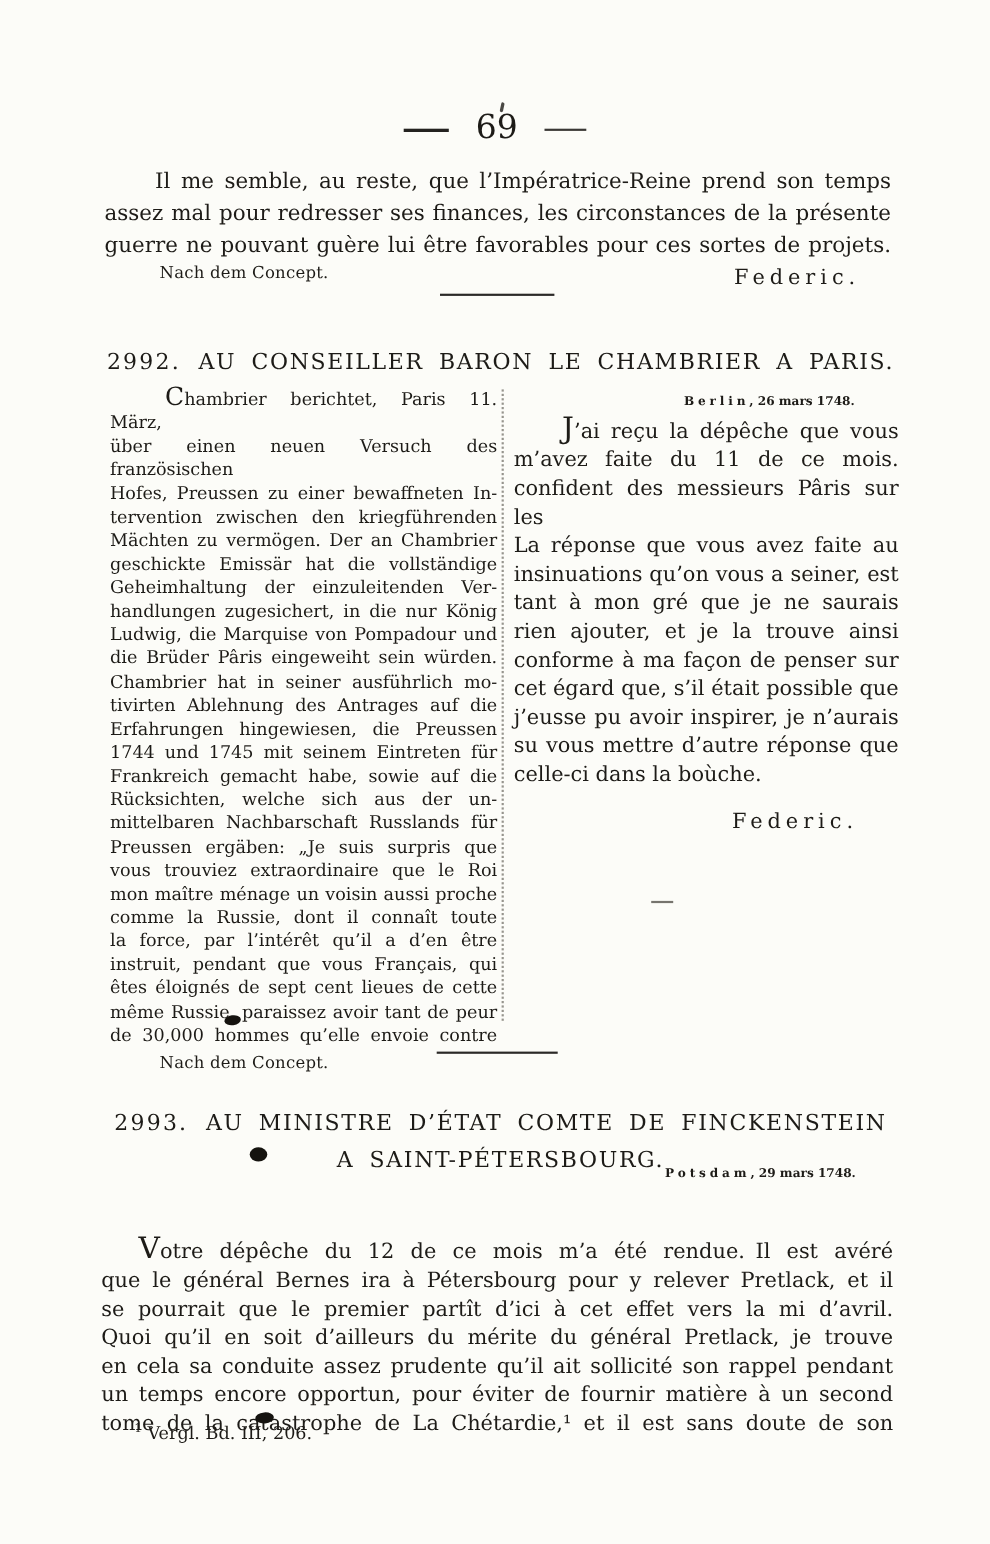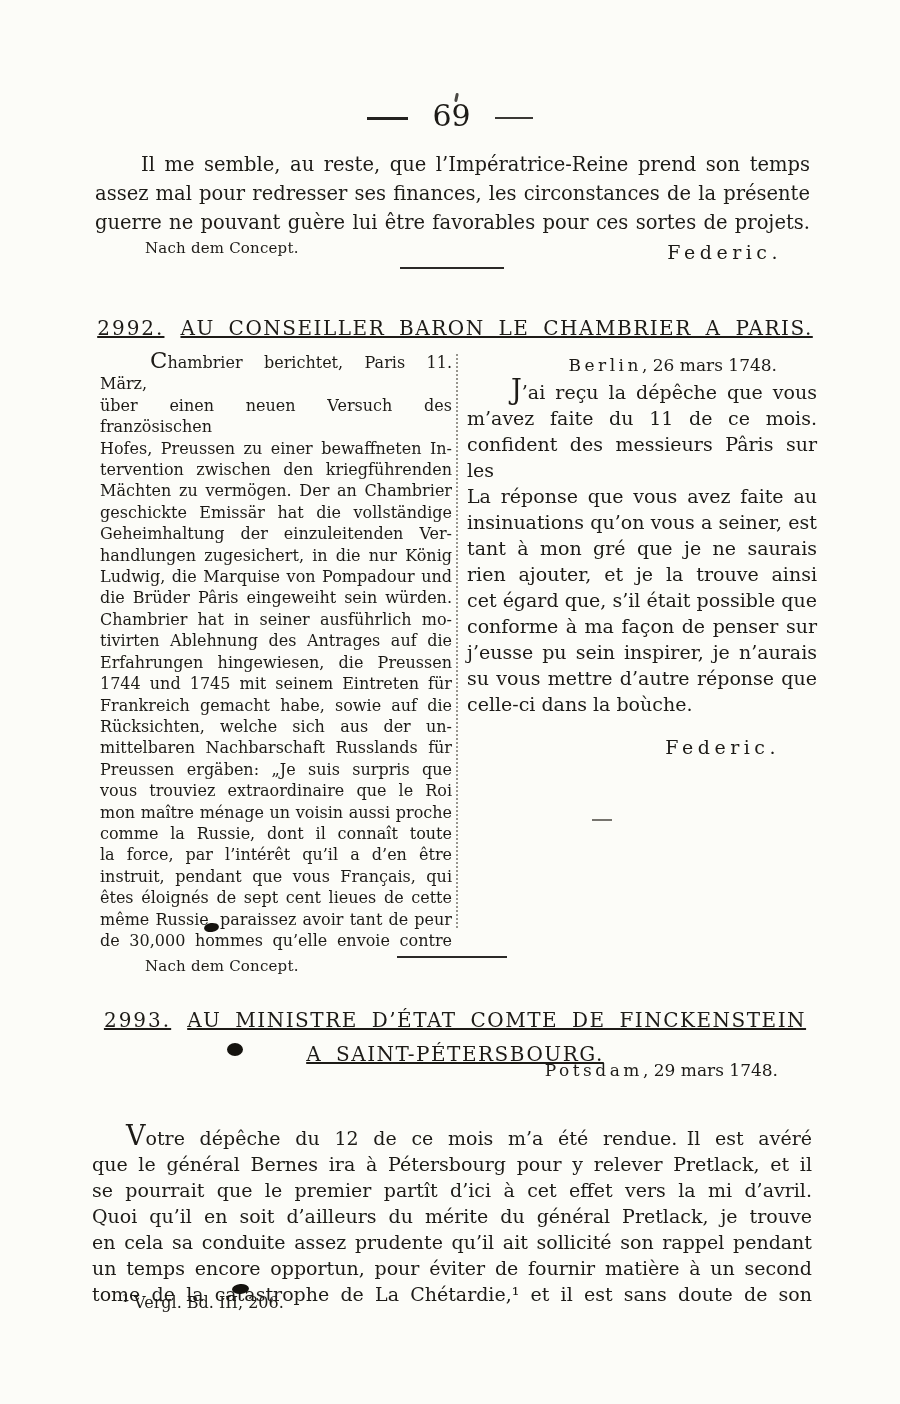--- a/index.html
+++ b/index.html
@@ -24,37 +24,37 @@
 
   .note{font-size:15px;letter-spacing:0.2px;}
   .note1{position:absolute;left:145px;top:239px;}
   .sig{font-size:19px;letter-spacing:4.5px;}
   .sig1{position:absolute;left:95px;top:241px;width:715px;text-align:right;padding-right:28px;box-sizing:border-box;}
 
   .rule{position:absolute;height:2px;background:#2b2927;}
   .rule1{left:400px;top:267px;width:104px;}
   .rule2{left:397px;top:956px;width:110px;}
 
-  h2{margin:0;font-weight:normal;text-decoration:underline;}
+  h2{margin:0;font-weight:normal;}
   .h2992{position:absolute;left:90px;top:316px;width:730px;text-align:center;
          font-size:20px;letter-spacing:1.5px;word-spacing:6px;}
   .hnum{margin-right:16px;letter-spacing:2px;}
 
   .col-left{position:absolute;left:100px;top:352px;width:352px;
             font-size:16px;line-height:21.4px;}
   .col-left .lead{text-indent:50px;}
   .note2{margin-top:5px;margin-left:45px;}
 
   .col-divider{position:absolute;left:456px;top:354px;height:574px;
                border-left:2px dotted #96948d;}
 
   .col-right{position:absolute;left:467px;top:352px;width:350px;
              font-size:19px;line-height:26px;}
   .col-right .lead{text-indent:44px;}
-  .dateline{text-align:right;font-size:17px;}
+  .dateline{text-align:right;font-size:11px;font-weight:bold;}
   .col-right .dateline{padding-right:40px;margin-bottom:1px;}
   .place{letter-spacing:3.5px;}
   .sig2{margin-top:17px;text-align:right;padding-right:37px;
         font-size:19px;letter-spacing:4.5px;}
 
   .h2993{position:absolute;left:90px;top:1003px;width:730px;text-align:center;
          font-size:20px;letter-spacing:1.5px;word-spacing:6px;line-height:34px;}
 
   .date2993{position:absolute;left:95px;top:1060px;width:715px;
             padding-right:32px;box-sizing:border-box;}
@@ -135,23 +135,23 @@
   <section class="col-right">
     <div class="dateline"><span class="place">Berlin</span><span>, 26 mars 1748.</span></div>
     <div>
         <div class="line lead"><span class="dropcap">J</span>’ai reçu la dépêche que vous</div>
         <div class="line">m’avez faite du 11 de ce mois.</div>
         <div class="line">confident des messieurs Pâris sur les</div>
         <div class="line">La réponse que vous avez faite au</div>
         <div class="line">insinuations qu’on vous a seiner, est</div>
         <div class="line">tant à mon gré que je ne saurais</div>
         <div class="line">rien ajouter, et je la trouve ainsi</div>
+        <div class="line">conforme à ma façon de penser sur</div>
         <div class="line">cet égard que, s’il était possible que</div>
-        <div class="line">conforme à ma façon de penser sur</div>
-        <div class="line">j’eusse pu sein inspirer, je n’aurais</div>
+        <div class="line">j’eusse pu avoir inspirer, je n’aurais</div>
         <div class="line">su vous mettre d’autre réponse que</div>
         <div class="line end">celle-ci dans la boùche.</div>
       </div>
     <div class="sig2">Federic.</div>
   </section>
 
   <div class="rule rule2"></div>
 
   <h2 class="h2993">
     <div><span class="hnum">2993.</span><span>AU MINISTRE D’ÉTAT COMTE DE FINCKENSTEIN</span></div>

